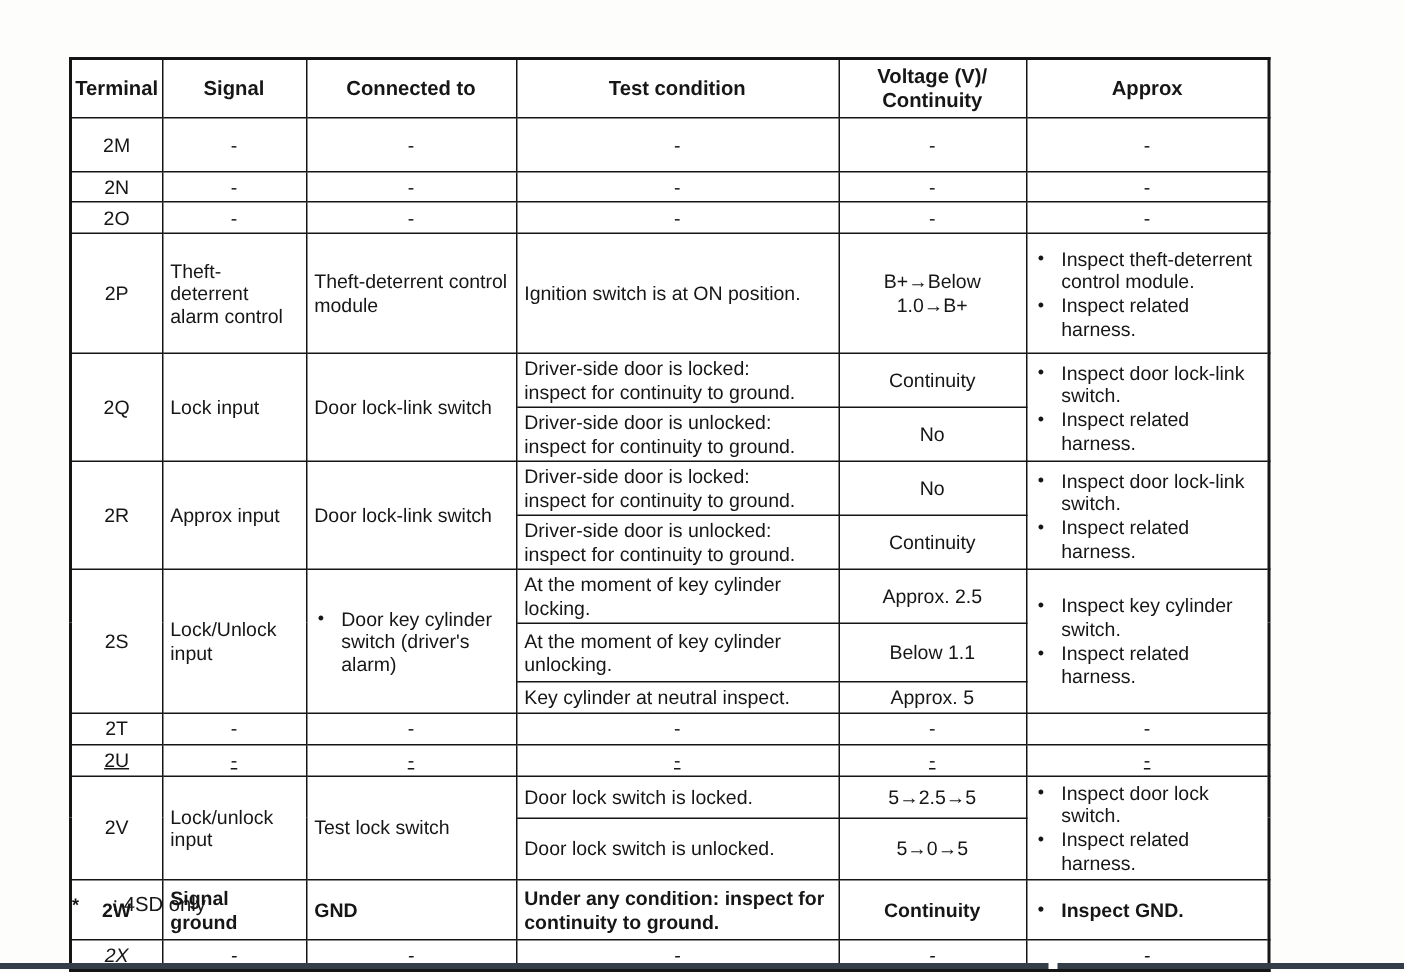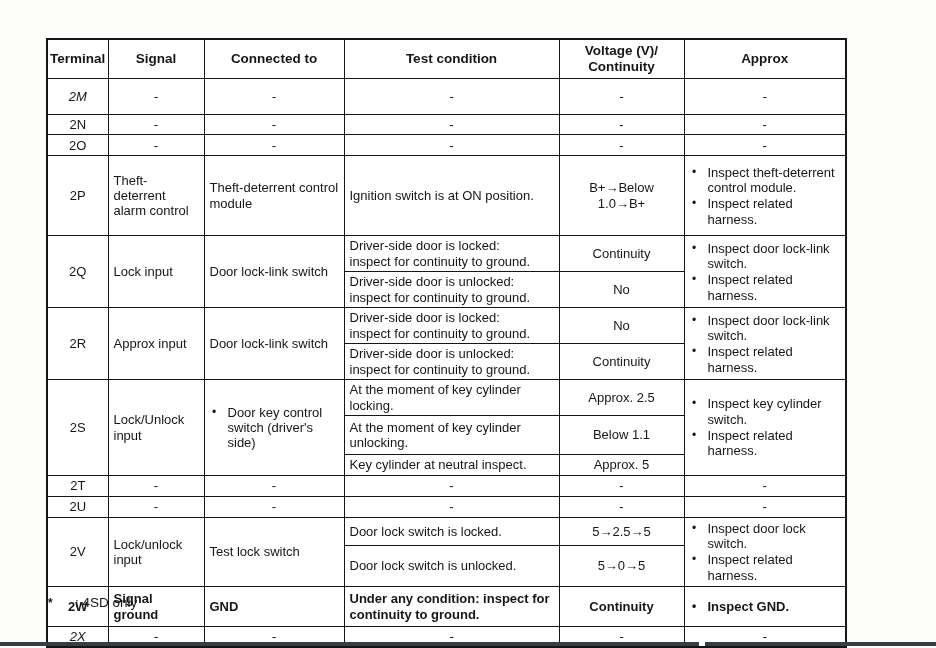--- a/index.html
+++ b/index.html
@@ -58,21 +58,21 @@
       <tr style="height: 34px;">
           <th class="al-c">Terminal</th>
           <th class="al-c">Signal</th>
           <th class="al-c">Connected to</th>
           <th class="al-c">Test condition</th>
           <th class="al-c">Voltage (V)/<br>Continuity</th>
           <th class="al-c">Approx</th>
         </tr>
     </thead>
     <tbody>
-        <tr style="height: 36px; font-style: italic;">
+        <tr style="height: 36px;">
           <td class="al-c">2M</td>
           <td class="al-c">-</td>
           <td class="al-c">-</td>
           <td class="al-c">-</td>
           <td class="al-c">-</td>
           <td class="al-c">-</td>
         </tr>
         <tr style="height: 20px;">
           <td class="al-c">2N</td>
           <td class="al-c">-</td>
@@ -154,21 +154,21 @@
           <td class="al-l">Driver-side door is unlocked:<br>inspect for continuity to ground.</td>
           <td class="al-c">Continuity</td>
         </tr>
         <tr style="height: 33px;">
           <td rowspan="3" class="al-c">2S</td>
           <td rowspan="3" class="al-l">Lock/Unlock input</td>
           <td rowspan="3" class="al-l">
             <div class="bullets">
               <div class="bullet">
                 <span class="dot">•</span>
-                <span class="btxt">Door key control switch (driver's side)</span>
+                <span class="btxt">Door key cylinder switch (driver's alarm)</span>
               </div>
             </div>
           </td>
           <td class="al-l">At the moment of key cylinder<br>locking.</td>
           <td class="al-c">Approx. 2.5</td>
           <td rowspan="3" class="al-l">
             <div class="bullets">
               <div class="bullet">
                 <span class="dot">•</span>
                 <span class="btxt">Inspect key cylinder switch.</span>
@@ -189,21 +189,21 @@
           <td class="al-c">Approx. 5</td>
         </tr>
         <tr style="height: 21px;">
           <td class="al-c">2T</td>
           <td class="al-c">-</td>
           <td class="al-c">-</td>
           <td class="al-c">-</td>
           <td class="al-c">-</td>
           <td class="al-c">-</td>
         </tr>
-        <tr style="height: 21px;">
+        <tr style="height: 21px; text-decoration: underline;">
           <td class="al-c">2U</td>
           <td class="al-c">-</td>
           <td class="al-c">-</td>
           <td class="al-c">-</td>
           <td class="al-c">-</td>
           <td class="al-c">-</td>
         </tr>
         <tr style="height: 26px;">
           <td rowspan="2" class="al-c">2V</td>
           <td rowspan="2" class="al-l">Lock/unlock input</td>

